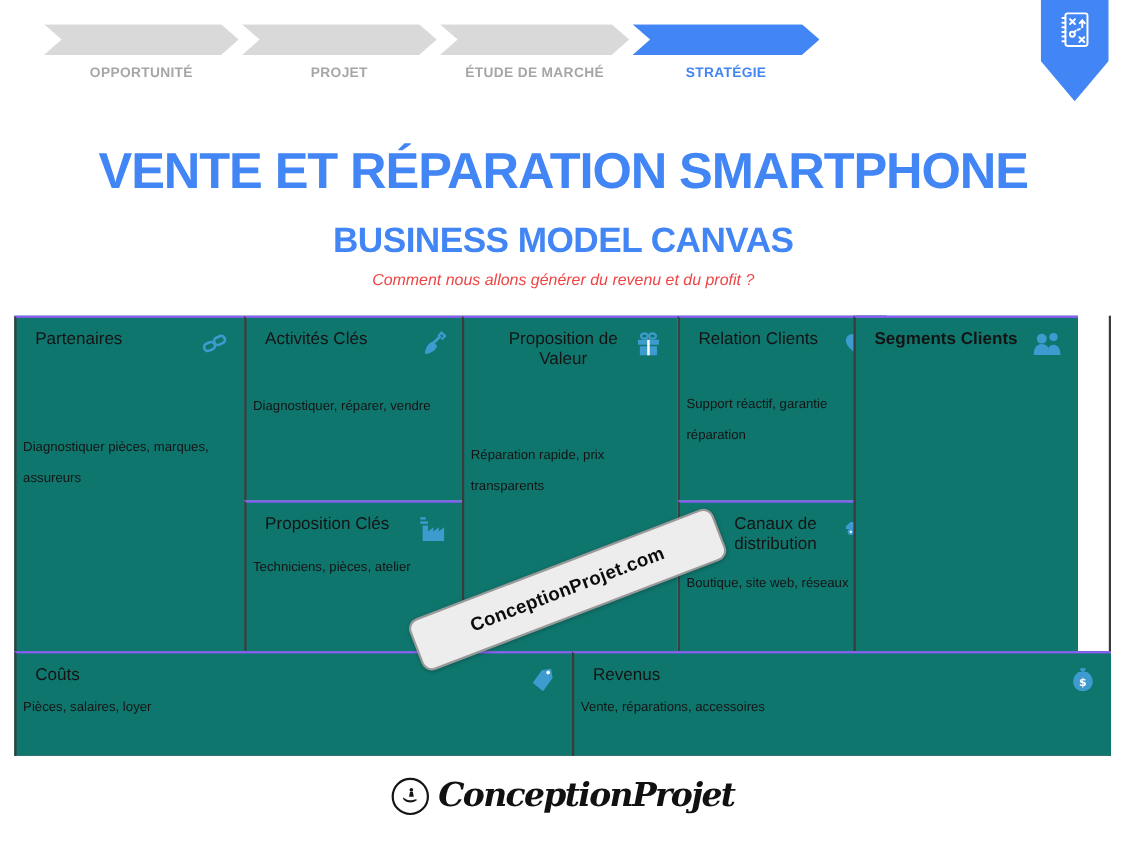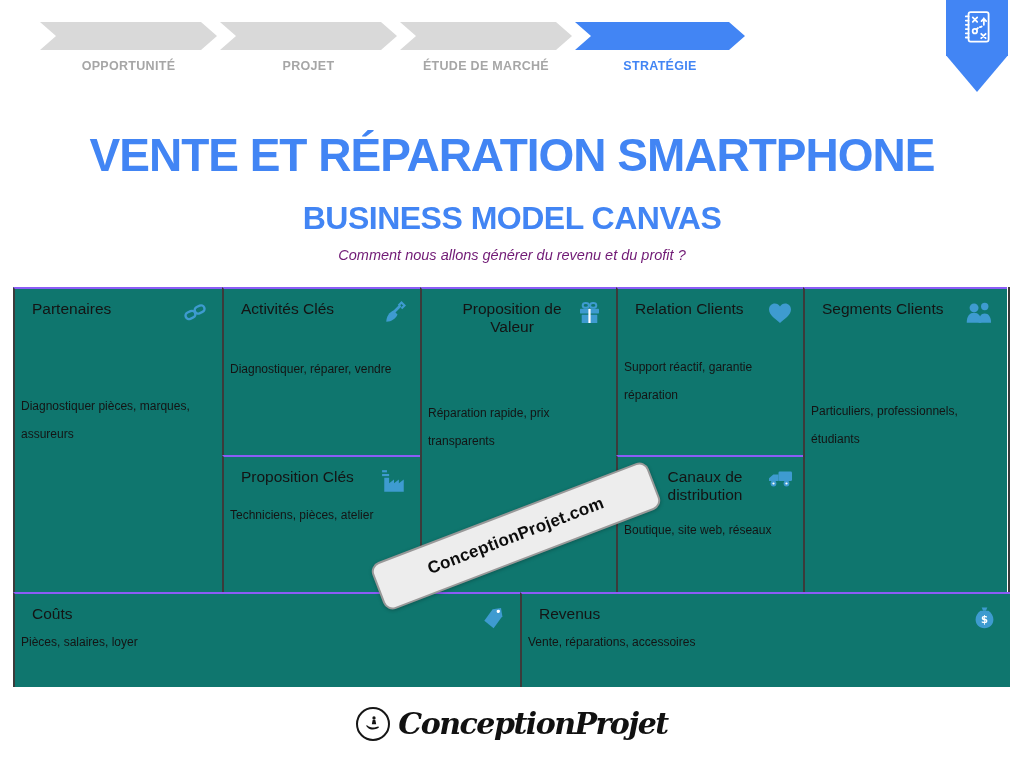--- a/index.html
+++ b/index.html
@@ -33,21 +33,21 @@
   .title {
     position:absolute; top:128px; left:0; width:100%; text-align:center;
     font-size:46px; font-weight:bold; color:#4285f4; letter-spacing:-1px;
   }
   .subtitle {
     position:absolute; top:200px; left:0; width:100%; text-align:center;
     font-size:32px; font-weight:bold; color:#4285f4; letter-spacing:-0.5px;
   }
   .tagline {
     position:absolute; top:247px; left:0; width:100%; text-align:center;
-    font-size:14.5px; font-style:italic; color:#701a75;
+    font-size:14.5px; font-style:italic; color:#ef4444;
   }
 
   
   .bmc {
     position:absolute; left:13px; top:287px; width:997px; height:400px;
     border-right:2px solid #3b3b3b; border-bottom:2px solid #3b3b3b; box-sizing:border-box;
     background:#fff;
   }
   .cell {
     position:absolute; box-sizing:border-box; background:#0f766e;
@@ -64,21 +64,21 @@
     position:absolute; left:6px; right:6px; 
     font-size:12px; line-height:28px; color:#141414;
   }
 
   .c-partners  { left:0;   top:0;   width:209px; height:305px; }
   .c-activities{ left:209px;top:0;  width:198px; height:168px; }
   .c-resources { left:209px;top:168px;width:198px;height:137px; }
   .c-valueprop { left:407px;top:0;  width:196px; height:305px; }
   .c-relations { left:603px;top:0;  width:190px; height:168px; }
   .c-channels  { left:603px;top:168px;width:190px;height:137px; }
-  .c-segments  { left:790px;top:0;  width:204px; height:305px; }
+  .c-segments  { left:763px;top:0;  width:204px; height:305px;font-weight:bold; }
   .c-costs     { left:0;   top:305px;width:507px; height:95px; }
   .c-revenue   { left:507px;top:305px;width:490px;height:95px; }
 
   .b-partners  { top:103px; } .b-activities{ top:66px; }  .b-resources { top:44px; }
   .b-valueprop { top:110px; } .b-relations { top:64px; }  .b-channels  { top:59px; }
   .b-segments  { top:108px; } .b-costs     { top:34px; }  .b-revenue   { top:34px; }
 
   
   .watermark {
     position:absolute; left:368px; top:511px; width:292px; height:46px; z-index:10;
@@ -222,21 +222,20 @@
   <div class="cell c-segments">
     <div class="cell-head">
       <span>Segments Clients</span>
       <svg class="icon" viewBox="0 0 26 22" width="29" height="24" fill="#3e9bd0">
         <circle cx="17.8" cy="5" r="3.4"></circle>
         <path d="M12.2 20 c0-5.6 2.2-8.6 5.6-8.6 c3.4 0 5.8 3 5.8 8.6 Z"></path>
         <circle cx="8" cy="6.3" r="4.1"></circle>
         <path d="M1.3 20 c0-6.2 2.6-9.2 6.7-9.2 c4.1 0 6.7 3 6.7 9.2 Z"></path>
       </svg>
     </div>
-    <div class="cell-body b-segments">Particuliers, professionnels, étudiants</div>
   </div>
 
   <div class="cell c-costs">
     <div class="cell-head">
       <span>Coûts</span>
       <svg class="icon" viewBox="0 0 24 24" width="27" height="24">
         <g transform="rotate(-9 12 12)">
           <path d="M2.5 13.2 L12.5 3.2 h8.5 v8.5 L10.5 22.2 Z" fill="#3e9bd0"></path>
           <circle cx="17.8" cy="6.2" r="1.7" fill="#ffffff"></circle>
         </g>

